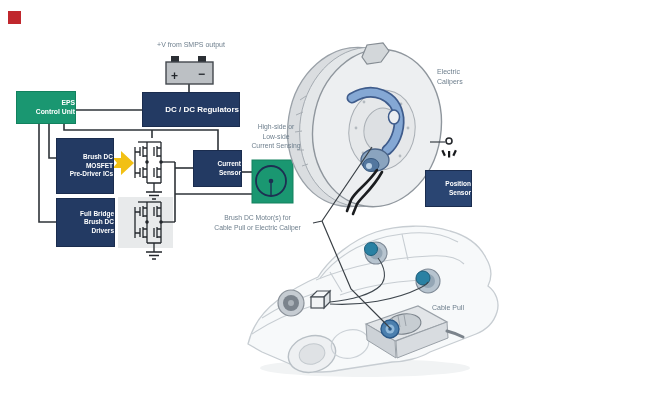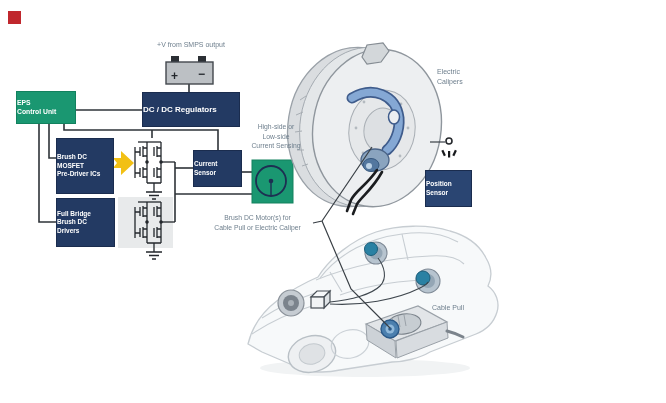--- a/index.html
+++ b/index.html
@@ -1,19 +1,19 @@
 <!DOCTYPE html>
 <html><head>
 <meta charset="utf-8">
 <style>
   html,body{margin:0;padding:0;background:#fff;}
   #stage{position:relative;width:666px;height:403px;background:#ffffff;overflow:hidden;
          font-family:"Liberation Sans",sans-serif;}
   svg{position:absolute;left:0;top:0;}
-  .box{position:absolute;display:flex;flex-direction:column;align-items:flex-start;justify-content:center;
+  .box{position:absolute;display:flex;flex-direction:column;align-items:flex-end;justify-content:center;
        color:#fff;font-weight:bold;text-align:center;z-index:2;}
   .navy{background:#233a63;border:1px solid #1a2c4e;}
   .green{background:#1a9771;border:1px solid #12815e;}
   .box span{display:block;}
   .lbl{position:absolute;color:#6e7f8d;z-index:2;text-align:center;}
   .lbl span{display:block;}
   #logo{position:absolute;left:8px;top:11px;width:13px;height:13px;background:#c0272d;z-index:3;}
   .batt-sign{font-weight:bold;fill:#23272c;}
 </style>
 </head>

